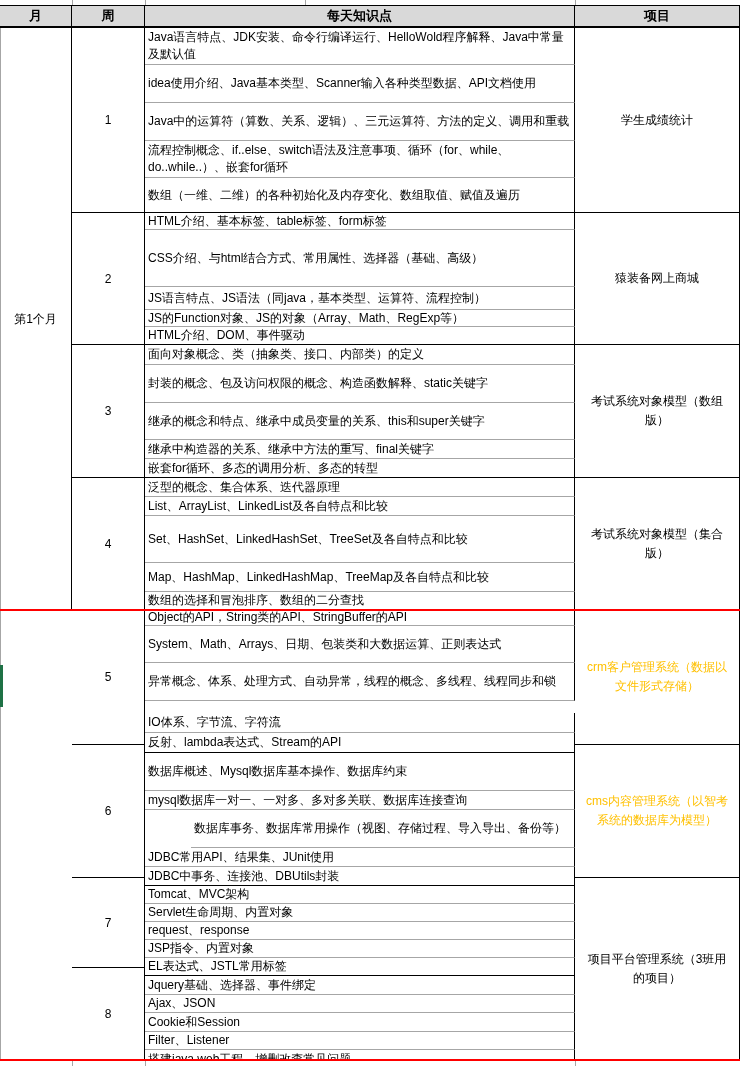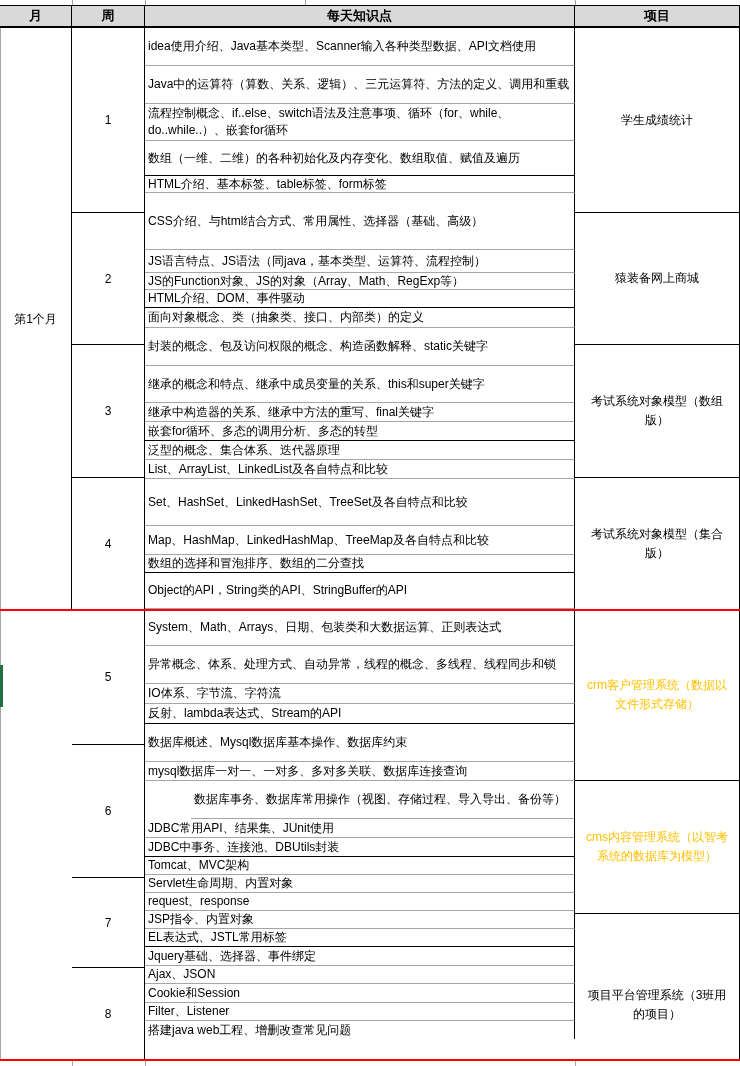--- a/index.html
+++ b/index.html
@@ -94,20 +94,21 @@
       <div class="cell week-cell" style="height:133px;">3</div>
       <div class="cell week-cell" style="height:132px;">4</div>
       <div class="cell week-cell" style="height:135px;">5</div>
       <div class="cell week-cell" style="height:133px;">6</div>
       <div class="cell week-cell" style="height:90px;">7</div>
       <div class="cell week-cell" style="height:92px;">8</div>
     </div>
 
     <div class="col col-topics">
 
+      <div class="cell topic-row" style="height:37px;">Java语言特点、JDK安装、命令行编译运行、HelloWold程序解释、Java中常量及默认值</div>
       <div class="cell topic-row" style="height:38px;">idea使用介绍、Java基本类型、Scanner输入各种类型数据、API文档使用</div>
       <div class="cell topic-row" style="height:38px;">Java中的运算符（算数、关系、逻辑）、三元运算符、方法的定义、调用和重载</div>
       <div class="cell topic-row" style="height:37px;">流程控制概念、if..else、switch语法及注意事项、循环（for、while、do..while..）、嵌套for循环</div>
       <div class="cell topic-row wk-end" style="height:35px;">数组（一维、二维）的各种初始化及内存变化、数组取值、赋值及遍历</div>
 
       <div class="cell topic-row" style="height:17px;">HTML介绍、基本标签、table标签、form标签</div>
       <div class="cell topic-row" style="height:57px;">CSS介绍、与html结合方式、常用属性、选择器（基础、高级）</div>
       <div class="cell topic-row" style="height:23px;">JS语言特点、JS语法（同java，基本类型、运算符、流程控制）</div>
       <div class="cell topic-row" style="height:17px;">JS的Function对象、JS的对象（Array、Math、RegExp等）</div>
       <div class="cell topic-row wk-end" style="height:18px;">HTML介绍、DOM、事件驱动</div>
@@ -117,24 +118,24 @@
       <div class="cell topic-row" style="height:37px;">继承的概念和特点、继承中成员变量的关系、this和super关键字</div>
       <div class="cell topic-row" style="height:19px;">继承中构造器的关系、继承中方法的重写、final关键字</div>
       <div class="cell topic-row wk-end" style="height:19px;">嵌套for循环、多态的调用分析、多态的转型</div>
 
       <div class="cell topic-row" style="height:19px;">泛型的概念、集合体系、迭代器原理</div>
       <div class="cell topic-row" style="height:19px;">List、ArrayList、LinkedList及各自特点和比较</div>
       <div class="cell topic-row" style="height:47px;">Set、HashSet、LinkedHashSet、TreeSet及各自特点和比较</div>
       <div class="cell topic-row" style="height:29px;">Map、HashMap、LinkedHashMap、TreeMap及各自特点和比较</div>
       <div class="cell topic-row wk-end" style="height:18px;">数组的选择和冒泡排序、数组的二分查找</div>
 
-      <div class="cell topic-row" style="height:36px;">Object的API，String类的API、StringBuffer的API</div>
+      <div class="cell topic-row" style="height:16px;">Object的API，String类的API、StringBuffer的API</div>
       <div class="cell topic-row" style="height:37px;">System、Math、Arrays、日期、包装类和大数据运算、正则表达式</div>
       <div class="cell topic-row" style="height:38px;">异常概念、体系、处理方式、自动异常，线程的概念、多线程、线程同步和锁</div>
-      <div class="cell topic-row" style="height:20px;">IO体系、字节流、字符流</div>
+      <div class="cell topic-row" style="height:20px;margin-top:12px;">IO体系、字节流、字符流</div>
       <div class="cell topic-row wk-end" style="height:20px;">反射、lambda表达式、Stream的API</div>
 
       <div class="cell topic-row" style="height:38px;">数据库概述、Mysql数据库基本操作、数据库约束</div>
       <div class="cell topic-row" style="height:19px;">mysql数据库一对一、一对多、多对多关联、数据库连接查询</div>
       <div class="cell topic-row" style="height:38px;margin-left:46px;">数据库事务、数据库常用操作（视图、存储过程、导入导出、备份等）</div>
       <div class="cell topic-row" style="height:19px;">JDBC常用API、结果集、JUnit使用</div>
       <div class="cell topic-row wk-end" style="height:19px;">JDBC中事务、连接池、DBUtils封装</div>
 
       <div class="cell topic-row" style="height:18px;">Tomcat、MVC架构</div>
       <div class="cell topic-row" style="height:18px;">Servlet生命周期、内置对象</div>
@@ -147,21 +148,21 @@
       <div class="cell topic-row" style="height:19px;">Cookie和Session</div>
       <div class="cell topic-row" style="height:18px;">Filter、Listener</div>
       <div class="cell topic-row no-b" style="height:18px;">搭建java web工程、增删改查常见问题</div>
     </div>
 
     <div class="col col-project">
       <div class="cell project-cell c-black" style="height:185px;">学生成绩统计</div>
       <div class="cell project-cell c-black" style="height:132px;">猿装备网上商城</div>
       <div class="cell project-cell c-black" style="height:133px;">考试系统对象模型（数组版）</div>
       <div class="cell project-cell c-black" style="height:132px;">考试系统对象模型（集合版）</div>
-      <div class="cell project-cell c-orange" style="height:171px;">crm客户管理系统（数据以文件形式存储）</div>
+      <div class="cell project-cell c-orange" style="height:135px;">crm客户管理系统（数据以文件形式存储）</div>
       <div class="cell project-cell c-orange" style="height:133px;">cms内容管理系统（以智考系统的数据库为模型）</div>
       <div class="cell project-cell c-black" style="height:182px;">项目平台管理系统（3班用的项目）</div>
     </div>
 
   </div>
 
   <div class="red-line red-line-1"></div>
   <div class="red-line red-line-2"></div>
   <div class="green-mark"></div>
 

